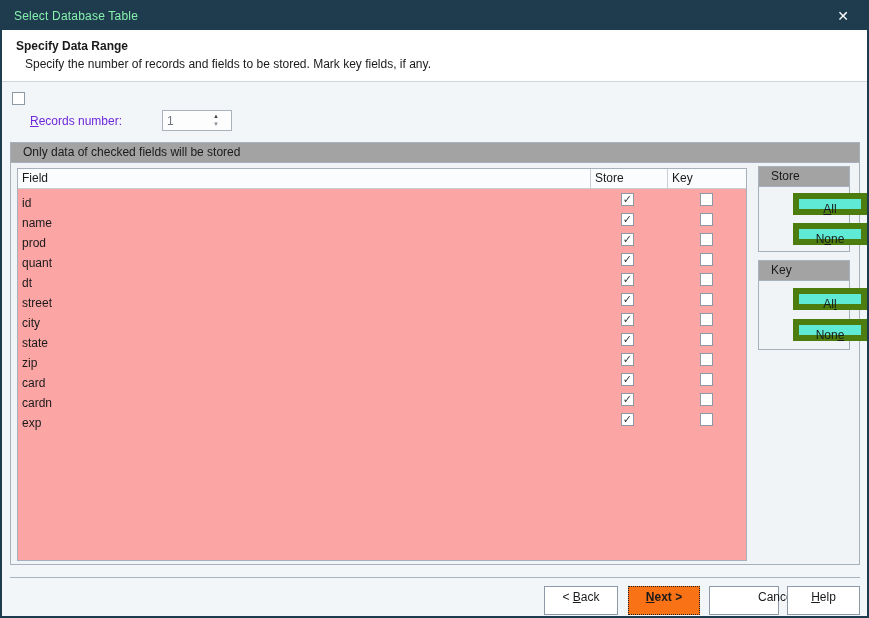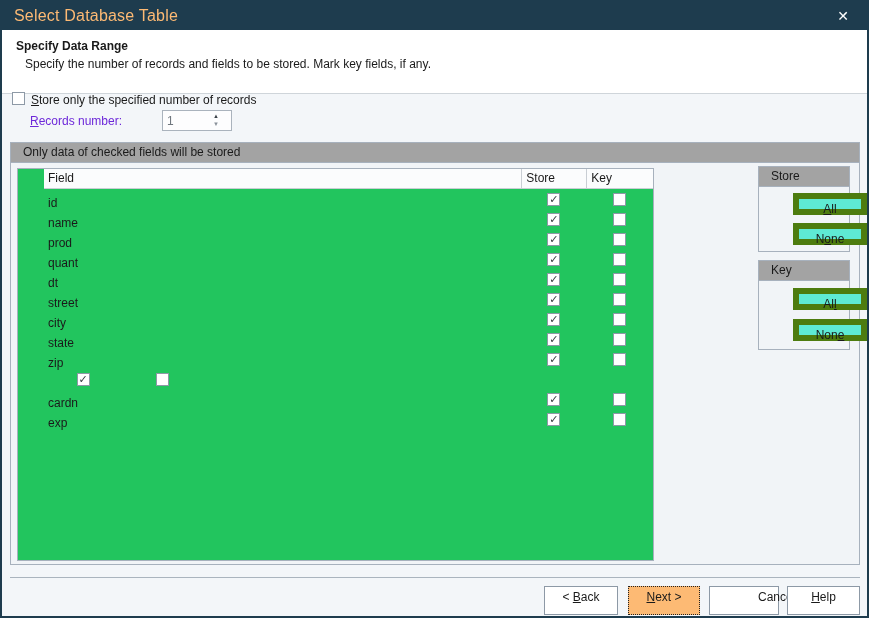--- a/index.html
+++ b/index.html
@@ -5,26 +5,26 @@
   * { margin:0; padding:0; box-sizing:border-box; }
   html,body { width:869px; height:618px; }
   body { font-family:"Liberation Sans","DejaVu Sans",sans-serif; font-size:12px; color:#1a1a1a; }
 
   .window { position:relative; width:869px; height:618px; background:#f3f6f9;
             border:2px solid #1e3c4e; overflow:hidden; }
 
   
   .titlebar { position:absolute; left:0; top:0; right:0; height:28px; background:#1e3c4e;
               display:flex; align-items:center; padding:0 12px; }
-  .titlebar .title { color:#fdba74; font-size:16px; letter-spacing:.2px; }
+  .titlebar .title { color:#86efac; font-size:12px; letter-spacing:.2px; }
   .close-btn { position:absolute; right:10px; top:0; width:28px; height:28px; display:flex;
                align-items:center; justify-content:center; color:#ffffff; font-size:14px; cursor:default; }
 
   
-  .headerband { position:absolute; left:0; top:28px; right:0; height:64px; background:#ffffff;
+  .headerband { position:absolute; left:0; top:28px; right:0; height:52px; background:#ffffff;
                 border-bottom:1px solid #cfd5da;text-align:center; }
   .headerband .h-title { position:absolute; left:14px; top:9px; font-weight:bold; }
   .headerband .h-sub   { position:absolute; left:23px; top:27px; }
 
   
   .cb { display:inline-block; width:13px; height:13px; background:#ffffff;
         border:1px solid #8d99a6; font-size:11px; line-height:11px; text-align:center;
         color:#343a40; vertical-align:middle; }
   .opt-check { position:absolute; left:10px; top:90px; }
   .opt-check-label { position:absolute; left:29px; top:91px; }
@@ -38,22 +38,22 @@
   .spin-up { top:1px; color:#3a4148; }
   .spin-down { top:9px; color:#8a919a; }
 
   
   .groupbox { border:1px solid #a7b1bd; background:#f1f4f7; }
   .groupbox .strip { height:20px; background:#a3a3a3; border-bottom:1px solid #a7b1bd;
                      line-height:19px; padding-left:12px; }
   .fields-group { position:absolute; left:8px; top:140px; width:850px; height:423px; }
 
   
-  .ftable { position:absolute; left:6px; top:25px; width:637px; height:393px; background:#22c55e;
-            border:1px solid #a7b1bd; overflow:hidden;padding-left:26px; }
+  .ftable { position:absolute; left:6px; top:25px; width:730px; height:393px; background:#fca5a5;
+            border:1px solid #a7b1bd; overflow:hidden; }
   .thead { display:flex; height:20px; background:#fbfcfd; border-bottom:1px solid #c9ced4; }
   .thcell { line-height:19px; padding-left:4px; }
   .th-field { width:572px; }
   .th-store { width:77px; border-left:1px solid #c9ced4; }
   .th-key   { width:79px; border-left:1px solid #c9ced4; }
   .trow { display:flex; height:20px; align-items:center; }
   .tcell { height:20px; }
   .tfield { width:572px; line-height:20px; padding-left:4px;margin-top:8px; }
   .tstore { width:78px; display:flex; align-items:center; justify-content:center; }
   .tkey   { width:80px; display:flex; align-items:center; justify-content:center; }
@@ -67,21 +67,21 @@
   .store-group .btn-all  { top:26px; }
   .store-group .btn-none { top:56px; }
   .key-group .btn-all  { top:27px; }
   .key-group .btn-none { top:58px; }
 
   
   .footer-sep { position:absolute; left:8px; top:575px; width:850px; height:1px; background:#aab4be; }
   .f-btn { position:absolute; top:584px; height:29px; background:#ffffff; border:1px solid #8d99a6;
            text-align:center; line-height:21px; cursor:default; }
   .btn-back   { left:542px; width:74px; }
-  .btn-next   { left:626px; width:72px; background:#fdba74; border:1px dotted #222222; }
+  .btn-next   { left:626px; width:72px; background:#f97316; border:1px dotted #222222;font-weight:bold; }
   .btn-cancel { left:707px; width:70px;padding-left:48px; }
   .btn-help   { left:785px; width:73px; }
 
   u { text-decoration:underline; }
 </style>
 </head>
 <body>
 
 <div class="window">
 
@@ -89,21 +89,20 @@
     <span class="title">Select Database Table</span>
     <span class="close-btn">✕</span>
   </div>
 
   <div class="headerband">
     <div class="h-title">Specify Data Range</div>
     <div class="h-sub">Specify the number of records and fields to be stored. Mark key fields, if any.</div>
   </div>
 
   <span class="cb opt-check"></span>
-  <span class="opt-check-label"><u>S</u>tore only the specified number of records</span>
 
   <span class="rec-label"><u>R</u>ecords number:</span>
   <div class="spinner">
     <span class="val">1</span>
     <span class="spin-btns">
       <span class="spin-up">▲</span>
       <span class="spin-down">▼</span>
     </span>
   </div>
 
@@ -192,20 +191,21 @@
           <div class="trow">
             <div class="tcell tfield">zip</div>
             <div class="tcell tstore">
               <span class="cb">✓</span>
             </div>
             <div class="tcell tkey">
               <span class="cb"></span>
             </div>
           </div>
           <div class="trow">
+            <div class="tcell tfield">card</div>
             <div class="tcell tstore">
               <span class="cb">✓</span>
             </div>
             <div class="tcell tkey">
               <span class="cb"></span>
             </div>
           </div>
           <div class="trow">
             <div class="tcell tfield">cardn</div>
             <div class="tcell tstore">

